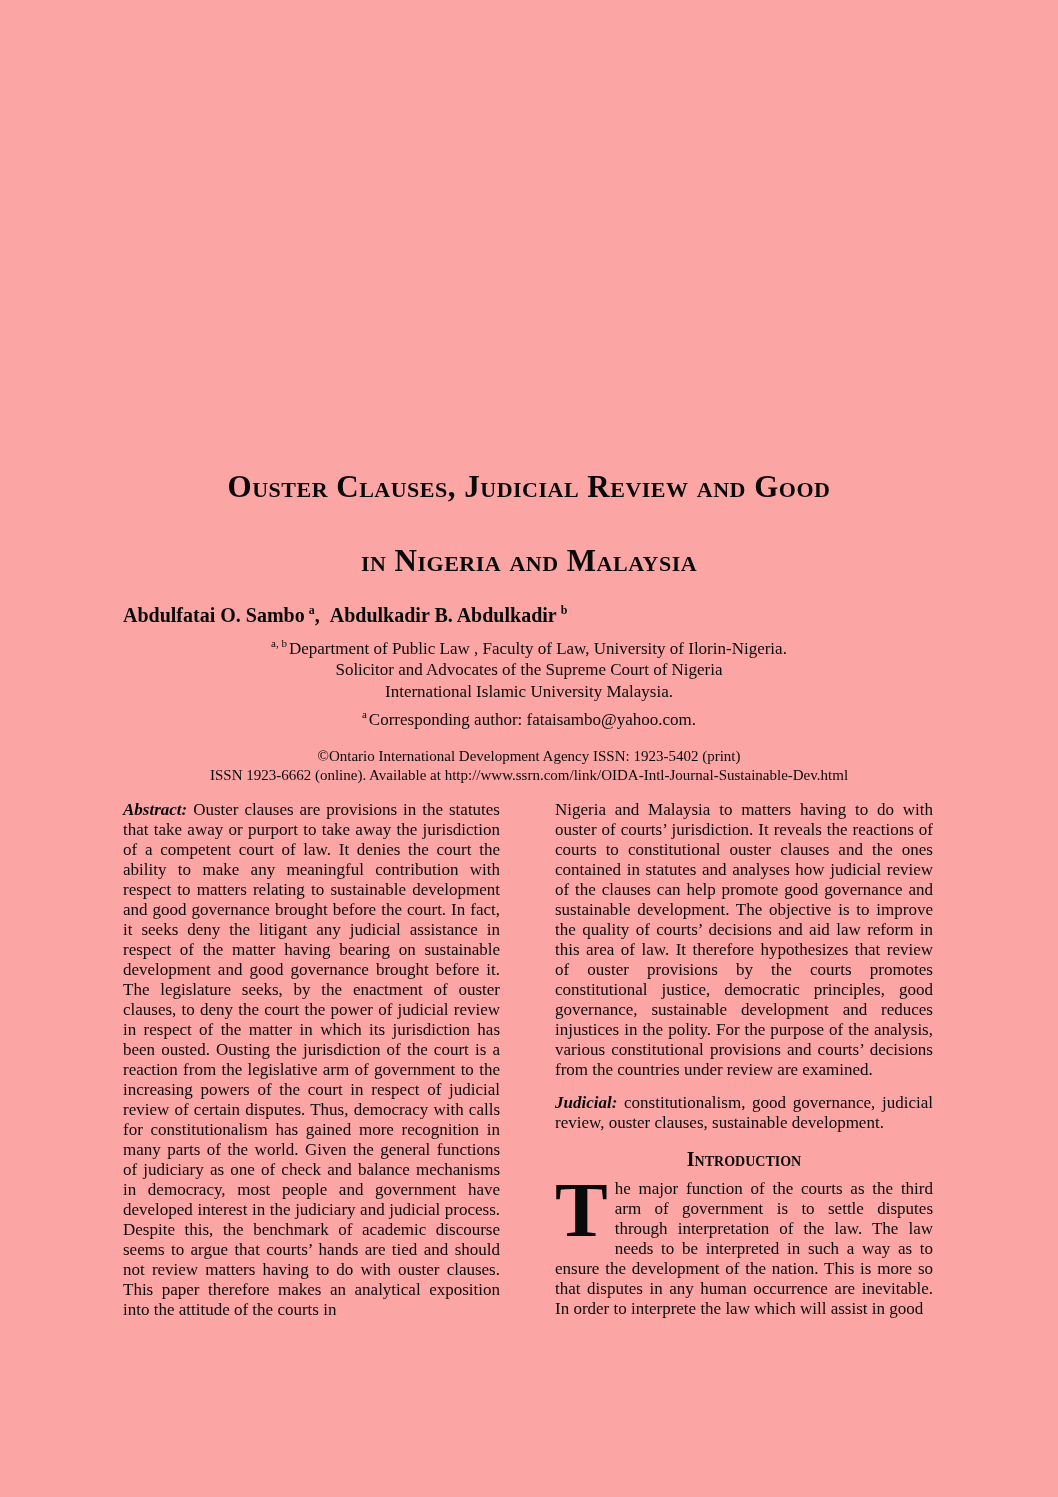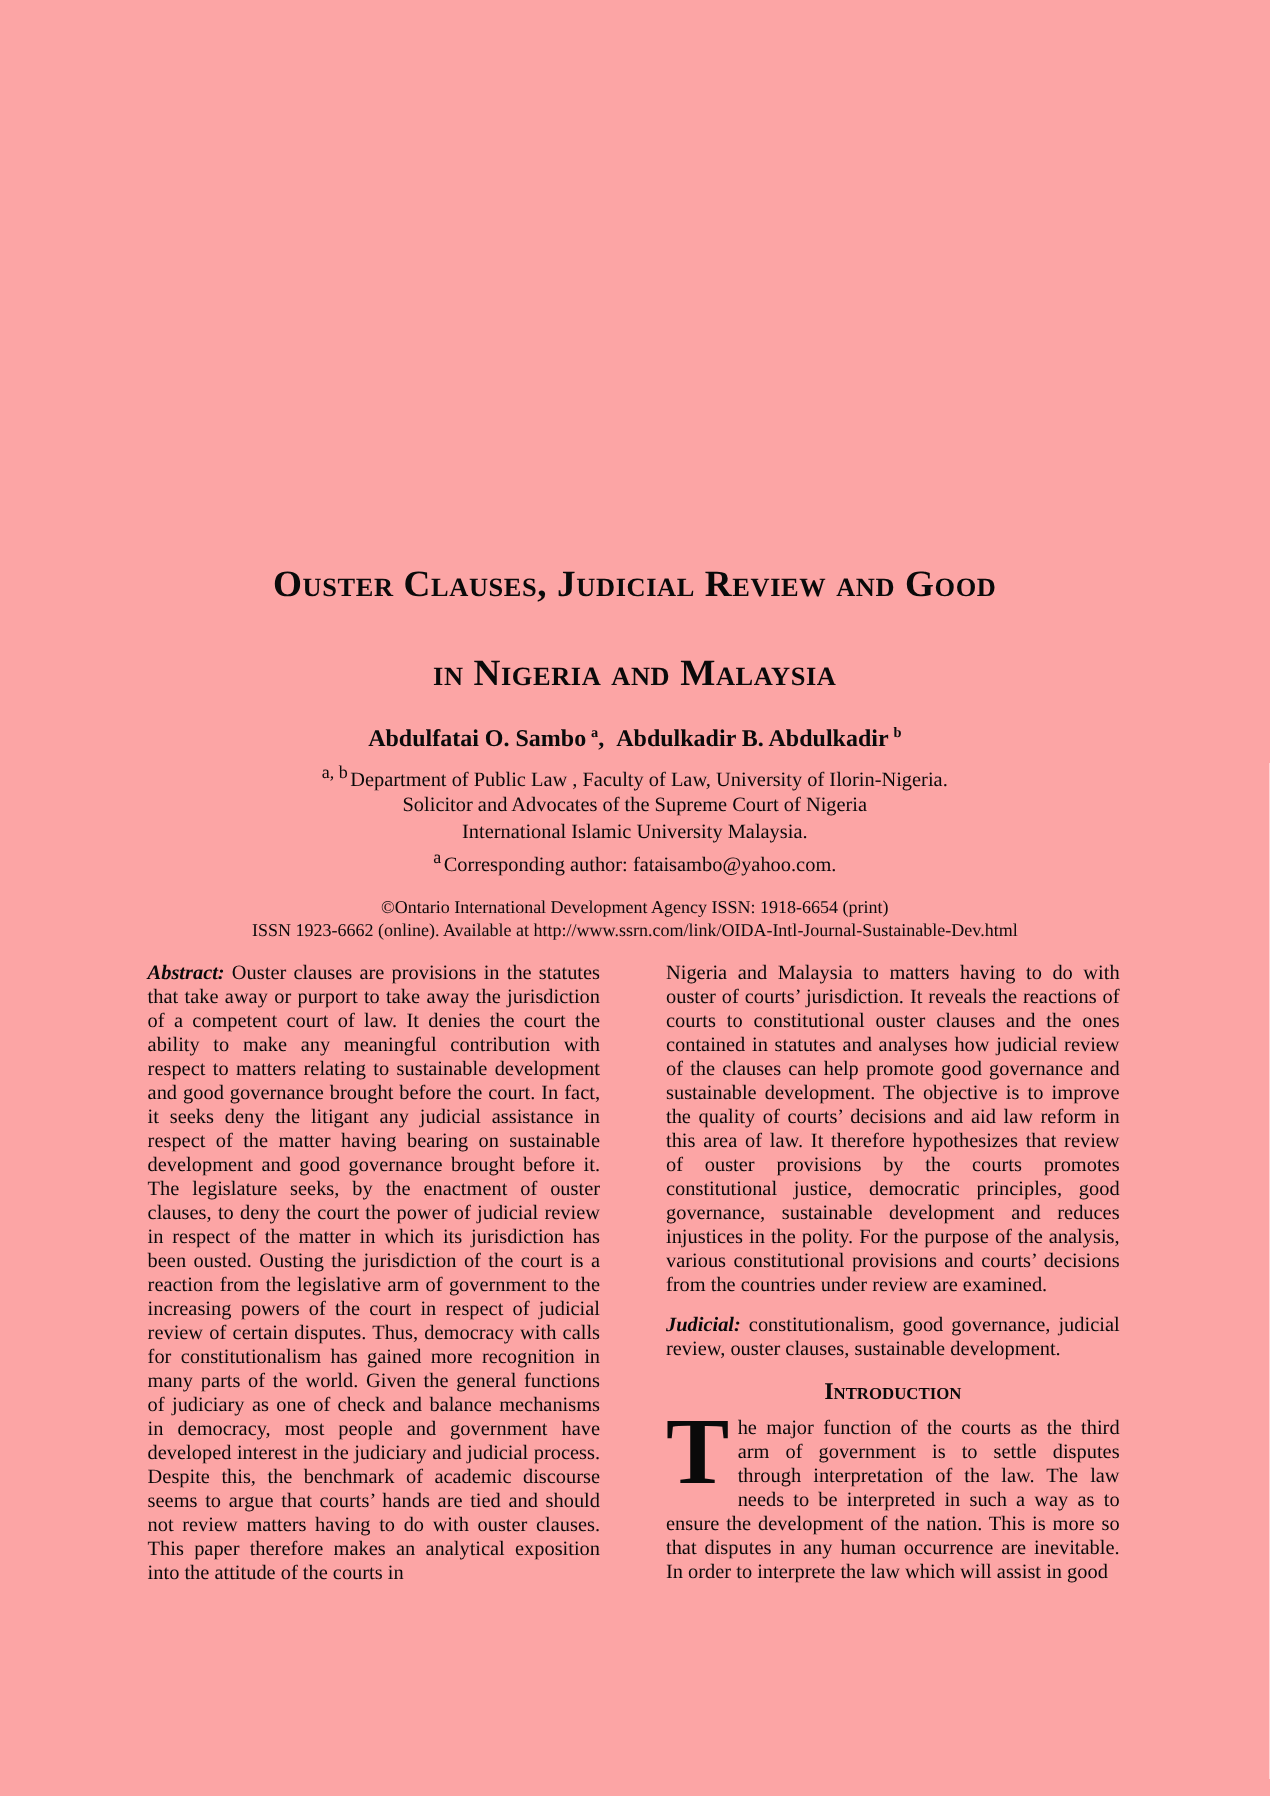--- a/index.html
+++ b/index.html
@@ -23,38 +23,38 @@
     margin: 468px 0 0 0;
     text-align: center;
     font-weight: bold;
     font-variant: small-caps;
     font-size: 31px;
     line-height: 37px;
     letter-spacing: 0.5px;
   }
   .authors-line {
     margin-top: 18px;
-    text-align: center;
+    text-align: left;
     font-weight: bold;
     font-size: 20px;
     line-height: 26px;
   }
   .authors-line sup {
     font-size: 12px;
     font-weight: bold;
     margin-left: 4px;
   }
   .affiliations {
     margin-top: 4px;
     text-align: center;
     font-size: 17px;
     line-height: 22px;
   }
   .affiliations sup {
-    font-size: 15px;
+    font-size: 11px;
     margin-right: 2px;
   }
   .publisher-block {
     margin-top: 16px;
     text-align: center;
     font-size: 15px;
     line-height: 19px;
   }
   .columns {
     margin-top: 15px;
@@ -101,21 +101,21 @@
     <div class="authors-line"><span>Abdulfatai O. Sambo</span><sup>a</sup><span>, </span><span>Abdulkadir B. Abdulkadir</span><sup>b</sup></div>
 
     <div class="affiliations">
       <div><sup>a, b</sup><span>Department of Public Law , Faculty of Law, University of Ilorin-Nigeria.</span></div>
       <div>Solicitor and Advocates of the Supreme Court of Nigeria</div>
       <div>International Islamic University Malaysia.</div>
       <div><sup>a</sup><span>Corresponding author: fataisambo@yahoo.com.</span></div>
     </div>
 
     <div class="publisher-block">
-      <div>©Ontario International Development Agency ISSN: 1918-6654 (print)</div>
+      <div>©Ontario International Development Agency ISSN: 1923-5402 (print)</div>
       <div>ISSN 1923-6662 (online). Available at http://www.ssrn.com/link/OIDA-Intl-Journal-Sustainable-Dev.html</div>
     </div>
 
     <div class="columns">
 
       <div class="col">
         <p class="body-par"><span class="run-label">Abstract:</span> <span>Ouster clauses are provisions in the statutes that take away or purport to take away the jurisdiction of a competent court of law. It denies the court the ability to make any meaningful contribution with respect to matters relating to sustainable development and good governance brought before the court. In fact, it seeks deny the litigant any judicial assistance in respect of the matter having bearing on sustainable development and good governance brought before it. The legislature seeks, by the enactment of ouster clauses, to deny the court the power of judicial review in respect of the matter in which its jurisdiction has been ousted. Ousting the jurisdiction of the court is a reaction from the legislative arm of government to the increasing powers of the court in respect of judicial review of certain disputes. Thus, democracy with calls for constitutionalism has gained more recognition in many parts of the world. Given the general functions of judiciary as one of check and balance mechanisms in democracy, most people and government have developed interest in the judiciary and judicial process. Despite this, the benchmark of academic discourse seems to argue that courts’ hands are tied and should not review matters having to do with ouster clauses. This paper therefore makes an analytical exposition into the attitude of the courts in</span></p>
       </div>
 
       <div class="col-right">

